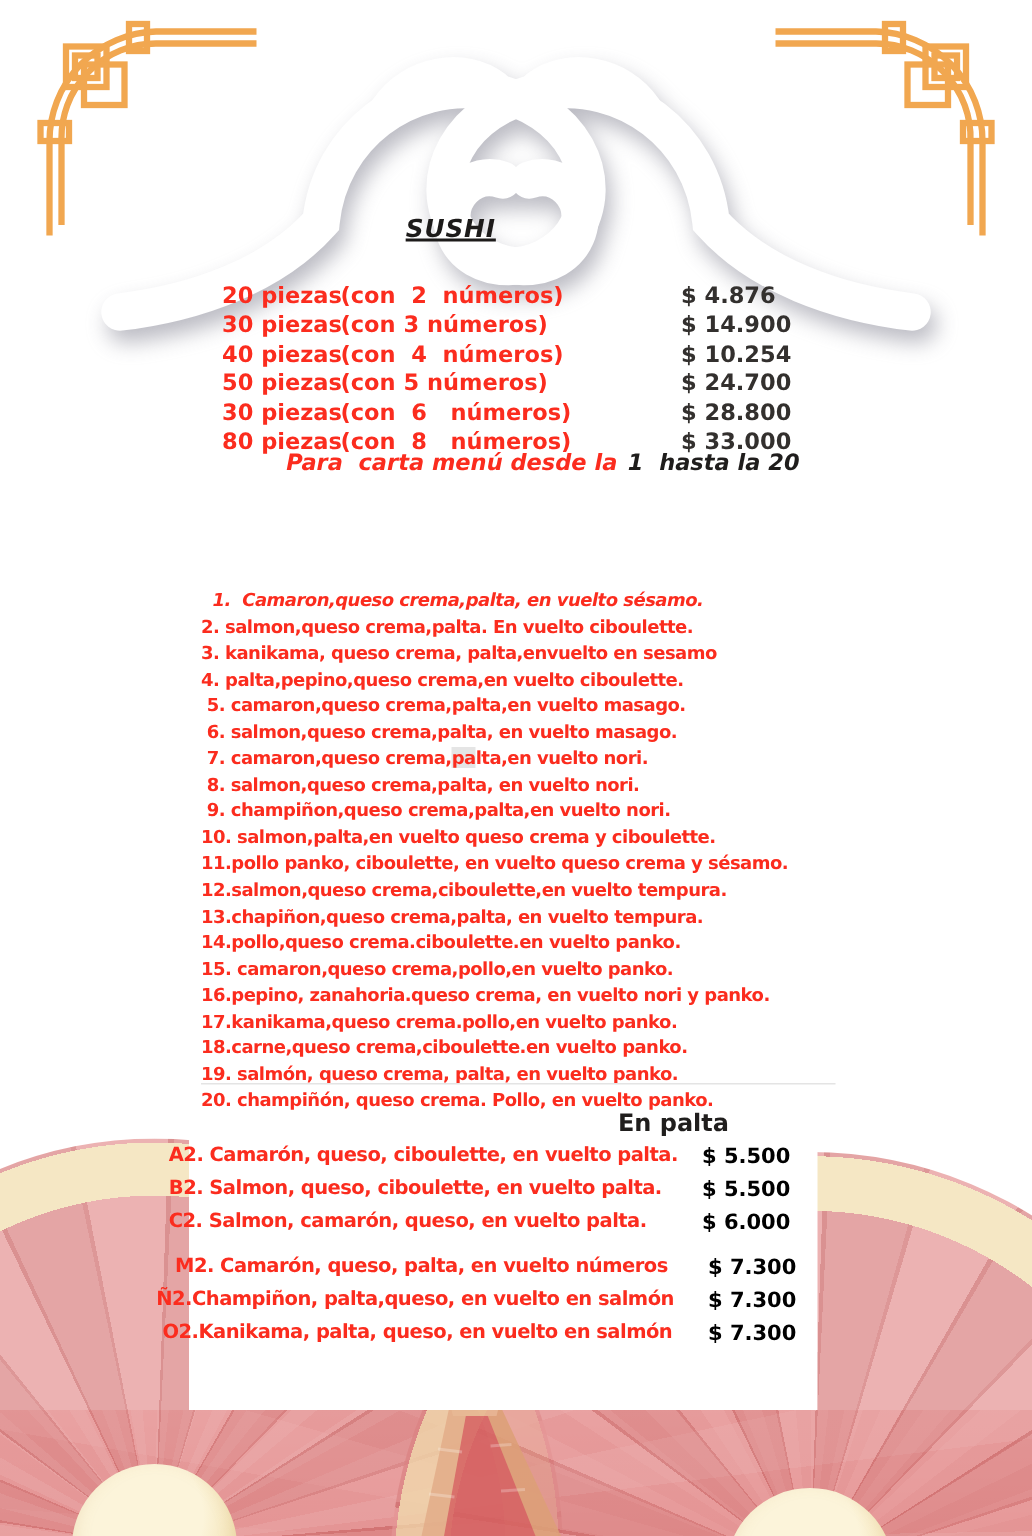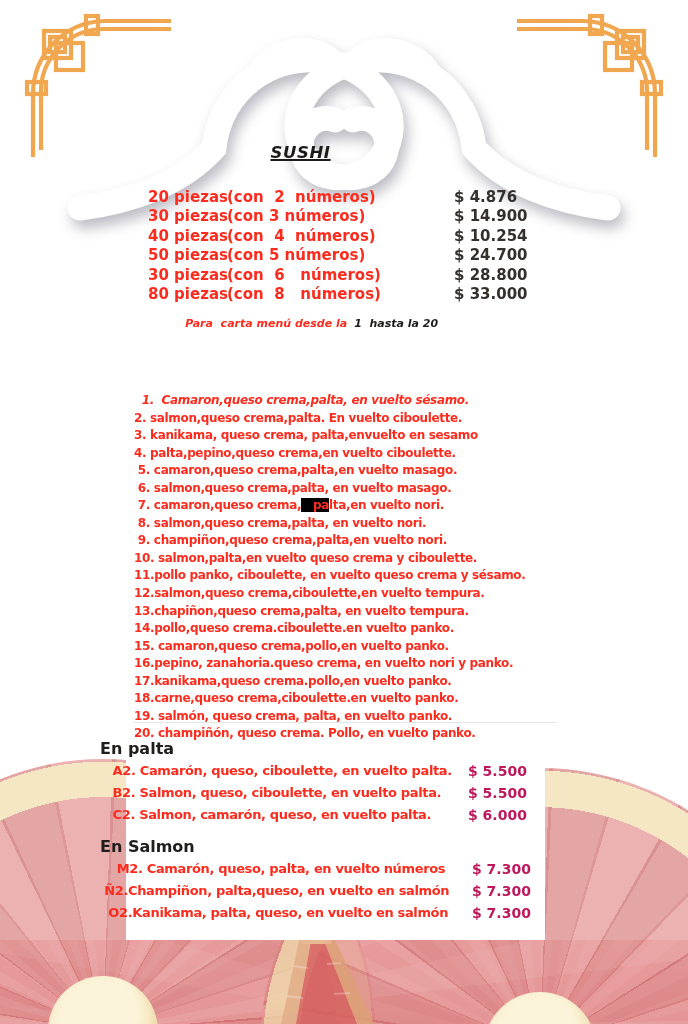--- a/index.html
+++ b/index.html
@@ -19,29 +19,29 @@
   .title{position:absolute;left:228px;top:143px;width:145px;text-align:center;
          font-size:16.5px;font-style:italic;color:#1d1b1a;letter-spacing:.6px;
          text-decoration:underline;text-decoration-thickness:1.5px;}
 
   
   .price-table{position:absolute;left:148px;top:188px;font-size:15px;color:#fb2c1e;}
   .price-row{position:relative;height:19.4px;white-space:pre;}
   .price-row .qty{display:inline-block;width:79px;}
   .price-row .pprice{position:absolute;left:306px;top:0;color:#33302e;}
 
-  .tagline{position:absolute;left:170px;top:304px;font-size:11px;font-style:italic;white-space:pre;}
+  .tagline{position:absolute;left:170px;top:281px;font-size:15px;font-style:italic;white-space:pre;}
   .tagline .t-red{color:#fb2c1e;}
   .tagline .t-black{color:#1f1d1c;margin-left:7px;}
 
   
   .roll-list{position:absolute;left:134px;top:344px;font-size:12px;line-height:17.55px;
              letter-spacing:-.35px;color:#fb2c1e;white-space:pre;margin-top:48px;}
   .roll.italic{font-style:italic;}
-  .sel{background:#000000;padding-left:12px;}
+  .sel{background:#e5e5e5;}
 
   .divider{position:absolute;left:134px;top:722px;width:423px;height:1px;background:#e4e4e4;}
 
   
   .bottom-band{position:absolute;left:0;top:940px;width:688px;height:84px;
     background:
       repeating-conic-gradient(from -120deg at 103px 91px, rgba(255,246,246,.35) 0 5deg, rgba(0,0,0,0) 5deg 11deg),
       repeating-conic-gradient(from -120deg at 540px 108px, rgba(210,115,115,.30) 0 5.5deg, rgba(0,0,0,0) 5.5deg 11.5deg),
       linear-gradient(180deg,#f5c4c4 0%,#f0b4b4 60%,#eba2a2 100%);}
   .fan{position:absolute;border-radius:50%;opacity:.72;
@@ -56,24 +56,24 @@
     box-shadow:inset 0 -6px 12px rgba(190,150,80,.25);}
   .knob-left{left:48px;top:976px;width:110px;height:110px;}
   .knob-right{left:484px;top:992px;width:112px;height:112px;}
   .fold-fan{position:absolute;left:0;top:0;}
   .white-box{position:absolute;left:126px;top:726px;width:419px;height:214px;background:#fff;}
 
   
   .menu-section{position:absolute;left:100px;width:430px;font-size:13px;letter-spacing:-.35px;}
   .sec-palta{top:739px;}
   .sec-salmon{top:837px;}
-  .sec-head{margin:0 0 5px 0;width:386px;text-align:left;font-size:16px;
+  .sec-head{margin:0 0 5px 0;width:386px;text-align:right;font-size:16px;
             color:#201e1d;letter-spacing:0;font-style:normal;}
   .sec-row{position:relative;height:21.9px;white-space:pre;color:#fb2c1e;}
-  .sec-row .iprice{position:absolute;top:0;color:#be185d;font-size:14px;letter-spacing:0;}
+  .sec-row .iprice{position:absolute;top:0;color:#000000;font-size:14px;letter-spacing:0;}
   .sec-palta .iprice{left:368px;}
   .sec-salmon .iprice{left:360px;margin-left:12px;}
 </style>
 </head>
 <body>
 
 <div class="page">
 
   <div class="bottom-band"></div>
   <div class="fan fan-left"></div>
@@ -151,21 +151,20 @@
   <section class="menu-section sec-palta">
     <h3 class="sec-head">En palta</h3>
     <div class="sec-rows">
         <div class="sec-row"><span class="iname">   A2. Camarón, queso, ciboulette, en vuelto palta.</span><span class="iprice">$ 5.500</span></div>
         <div class="sec-row"><span class="iname">   B2. Salmon, queso, ciboulette, en vuelto palta.</span><span class="iprice">$ 5.500</span></div>
         <div class="sec-row"><span class="iname">   C2. Salmon, camarón, queso, en vuelto palta.</span><span class="iprice">$ 6.000</span></div>
       </div>
   </section>
 
   <section class="menu-section sec-salmon">
-    <h3 class="sec-head">En Salmon</h3>
     <div class="sec-rows">
         <div class="sec-row"><span class="iname">    M2. Camarón, queso, palta, en vuelto números</span><span class="iprice">$ 7.300</span></div>
         <div class="sec-row"><span class="iname"> Ñ2.Champiñon, palta,queso, en vuelto en salmón</span><span class="iprice">$ 7.300</span></div>
         <div class="sec-row"><span class="iname">  O2.Kanikama, palta, queso, en vuelto en salmón</span><span class="iprice">$ 7.300</span></div>
       </div>
   </section>
 
 </div>
 
 </body></html>

